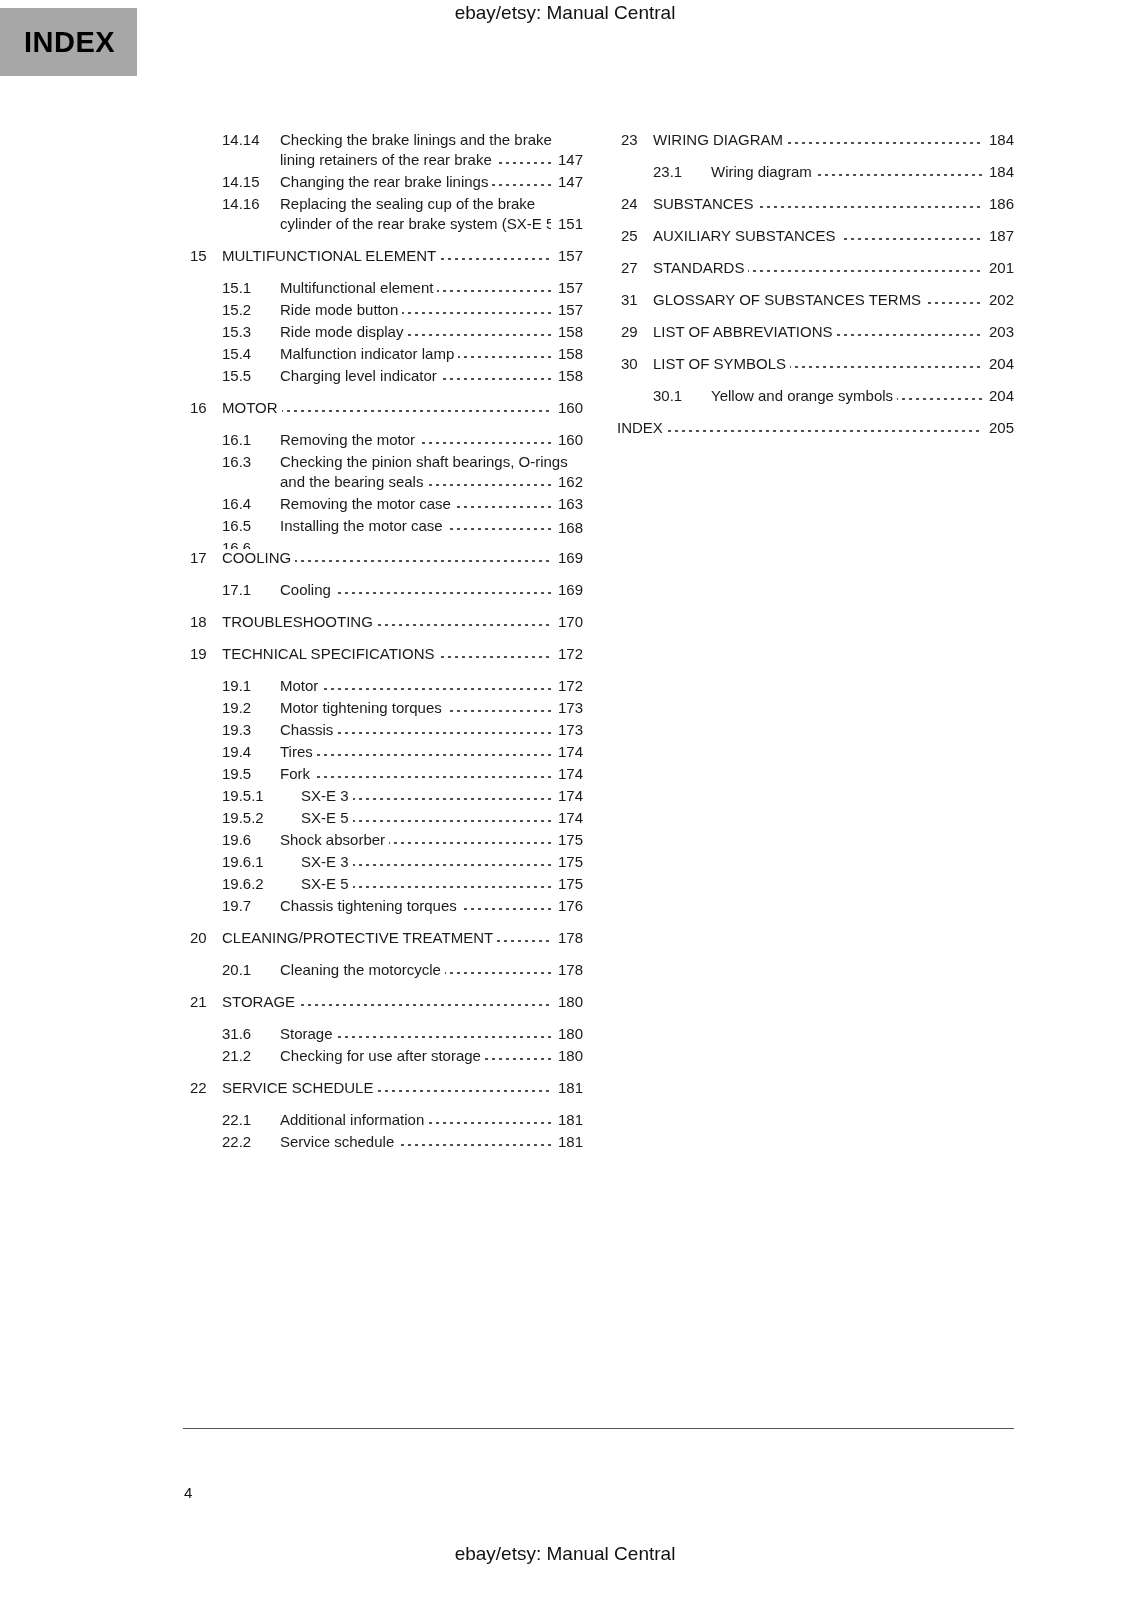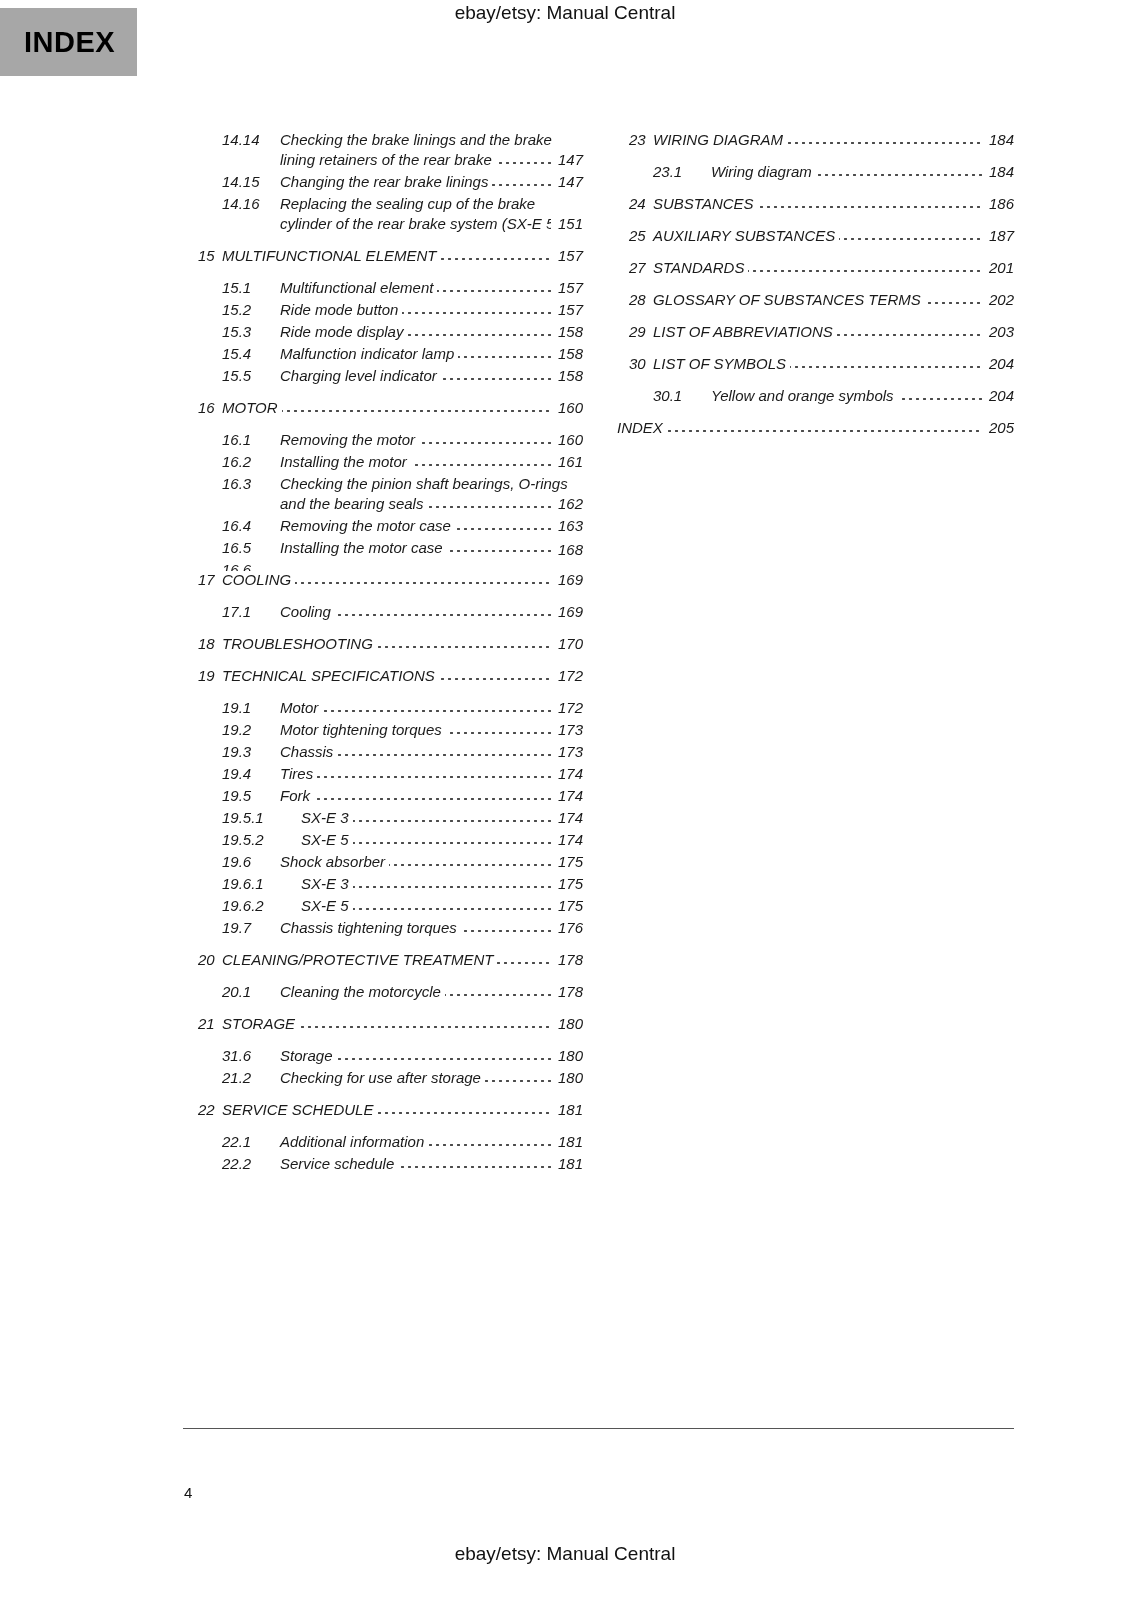--- a/index.html
+++ b/index.html
@@ -30,29 +30,28 @@
   .col { width: 397px; }
   
   .entry {
     position: relative; margin: 2px 0;
     background-image: radial-gradient(circle, #4a4a4a 1.1px, rgba(0,0,0,0) 1.4px);
     background-size: 7px 4px;
     background-repeat: repeat-x;
     background-position: left 0px bottom 5px;
     background-origin: content-box;
     background-clip: content-box;
-    font-style: italic;
   }
   .entry.sub     { padding-left: 94px; }
   .entry.subsub  { padding-left: 115px; }
   .entry.chapter { padding-left: 36px; margin: 12px 0; }
   .entry.plain   { padding-left: 0;    margin: 12px 0; }
   .col > .entry:first-child { margin-top: 0; }
   .num { position: absolute; top: 0; left: 36px; background: #fff; }
-  .entry.chapter .num { left: 12px; }
+  .entry.chapter .num { left: 4px; }
   .title { background: #fff; padding-right: 4px; }
   .page  { position: absolute; right: 0; bottom: 0; background: #fff; padding-left: 7px; margin-top: 45px; }
   .rule {
     position: absolute; top: 1428px; left: 183px; width: 831px;
     height: 0; border-top: 1px solid #555;
   }
   .page-number { position: absolute; top: 1484px; left: 184px; font-size: 15px; color: #111; }
   .footer-title {
     position: absolute; top: 1543px; left: 0; width: 100%;
     text-align: center; font-size: 19px; color: #111;
@@ -75,21 +74,20 @@
         <div class="entry sub"><span class="num">14.15</span><span class="title">Changing the rear brake linings</span><span class="page">147</span></div>
         <div class="entry sub"><span class="num">14.16</span><span class="title">Replacing the sealing cup of the brake cylinder of the rear brake system (SX-E 5)</span><span class="page">151</span></div>
         <div class="entry chapter"><span class="num">15</span><span class="title">MULTIFUNCTIONAL ELEMENT</span><span class="page">157</span></div>
         <div class="entry sub"><span class="num">15.1</span><span class="title">Multifunctional element</span><span class="page">157</span></div>
         <div class="entry sub"><span class="num">15.2</span><span class="title">Ride mode button</span><span class="page">157</span></div>
         <div class="entry sub"><span class="num">15.3</span><span class="title">Ride mode display</span><span class="page">158</span></div>
         <div class="entry sub"><span class="num">15.4</span><span class="title">Malfunction indicator lamp</span><span class="page">158</span></div>
         <div class="entry sub"><span class="num">15.5</span><span class="title">Charging level indicator</span><span class="page">158</span></div>
         <div class="entry chapter"><span class="num">16</span><span class="title">MOTOR</span><span class="page">160</span></div>
         <div class="entry sub"><span class="num">16.1</span><span class="title">Removing the motor</span><span class="page">160</span></div>
-        <div class="entry sub"><span class="num">16.2</span><span class="title">Installing the motor</span><span class="page">161</span></div>
         <div class="entry sub"><span class="num">16.3</span><span class="title">Checking the pinion shaft bearings, O-rings and the bearing seals</span><span class="page">162</span></div>
         <div class="entry sub"><span class="num">16.4</span><span class="title">Removing the motor case</span><span class="page">163</span></div>
         <div class="entry sub"><span class="num">16.5</span><span class="title">Installing the motor case</span><span class="page">165</span></div>
         <div class="entry sub"><span class="num">16.6</span><span class="page">168</span></div>
         <div class="entry chapter"><span class="num">17</span><span class="title">COOLING</span><span class="page">169</span></div>
         <div class="entry sub"><span class="num">17.1</span><span class="title">Cooling</span><span class="page">169</span></div>
         <div class="entry chapter"><span class="num">18</span><span class="title">TROUBLESHOOTING</span><span class="page">170</span></div>
         <div class="entry chapter"><span class="num">19</span><span class="title">TECHNICAL SPECIFICATIONS</span><span class="page">172</span></div>
         <div class="entry sub"><span class="num">19.1</span><span class="title">Motor</span><span class="page">172</span></div>
         <div class="entry sub"><span class="num">19.2</span><span class="title">Motor tightening torques</span><span class="page">173</span></div>
@@ -110,21 +108,21 @@
         <div class="entry chapter"><span class="num">22</span><span class="title">SERVICE SCHEDULE</span><span class="page">181</span></div>
         <div class="entry sub"><span class="num">22.1</span><span class="title">Additional information</span><span class="page">181</span></div>
         <div class="entry sub"><span class="num">22.2</span><span class="title">Service schedule</span><span class="page">181</span></div>
       </div>
     <div class="col">
         <div class="entry chapter"><span class="num">23</span><span class="title">WIRING DIAGRAM</span><span class="page">184</span></div>
         <div class="entry sub"><span class="num">23.1</span><span class="title">Wiring diagram</span><span class="page">184</span></div>
         <div class="entry chapter"><span class="num">24</span><span class="title">SUBSTANCES</span><span class="page">186</span></div>
         <div class="entry chapter"><span class="num">25</span><span class="title">AUXILIARY SUBSTANCES</span><span class="page">187</span></div>
         <div class="entry chapter"><span class="num">27</span><span class="title">STANDARDS</span><span class="page">201</span></div>
-        <div class="entry chapter"><span class="num">28</span><span class="title">GLOSSARY OF SUBSTANCES TERMS</span><span class="page">202</span></div>
+        <div class="entry chapter"><span class="num">31</span><span class="title">GLOSSARY OF SUBSTANCES TERMS</span><span class="page">202</span></div>
         <div class="entry chapter"><span class="num">29</span><span class="title">LIST OF ABBREVIATIONS</span><span class="page">203</span></div>
         <div class="entry chapter"><span class="num">30</span><span class="title">LIST OF SYMBOLS</span><span class="page">204</span></div>
         <div class="entry sub"><span class="num">30.1</span><span class="title">Yellow and orange symbols</span><span class="page">204</span></div>
         <div class="entry plain"><span class="title">INDEX</span><span class="page">205</span></div>
       </div>
   </div>
 
   <div class="rule"></div>
   <div class="page-number">4</div>
   <div class="footer-title">ebay/etsy: Manual Central</div>

